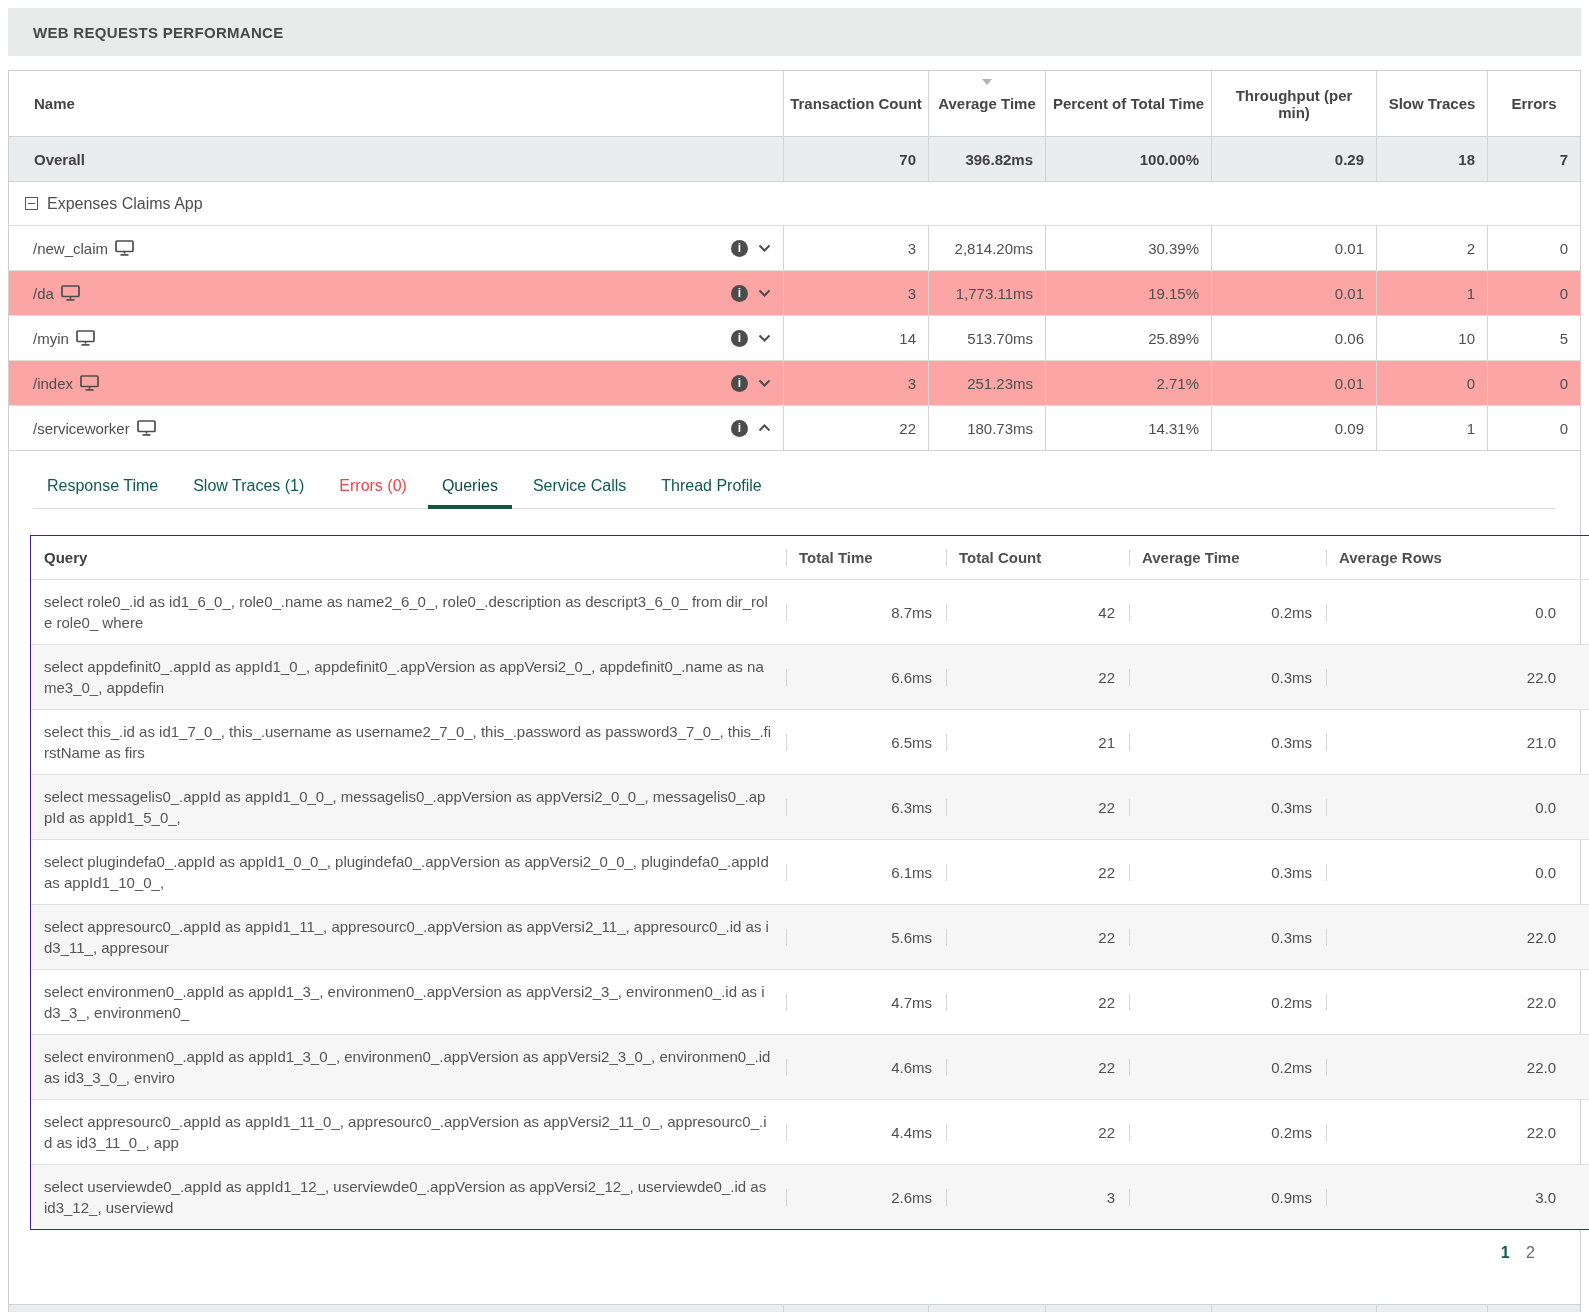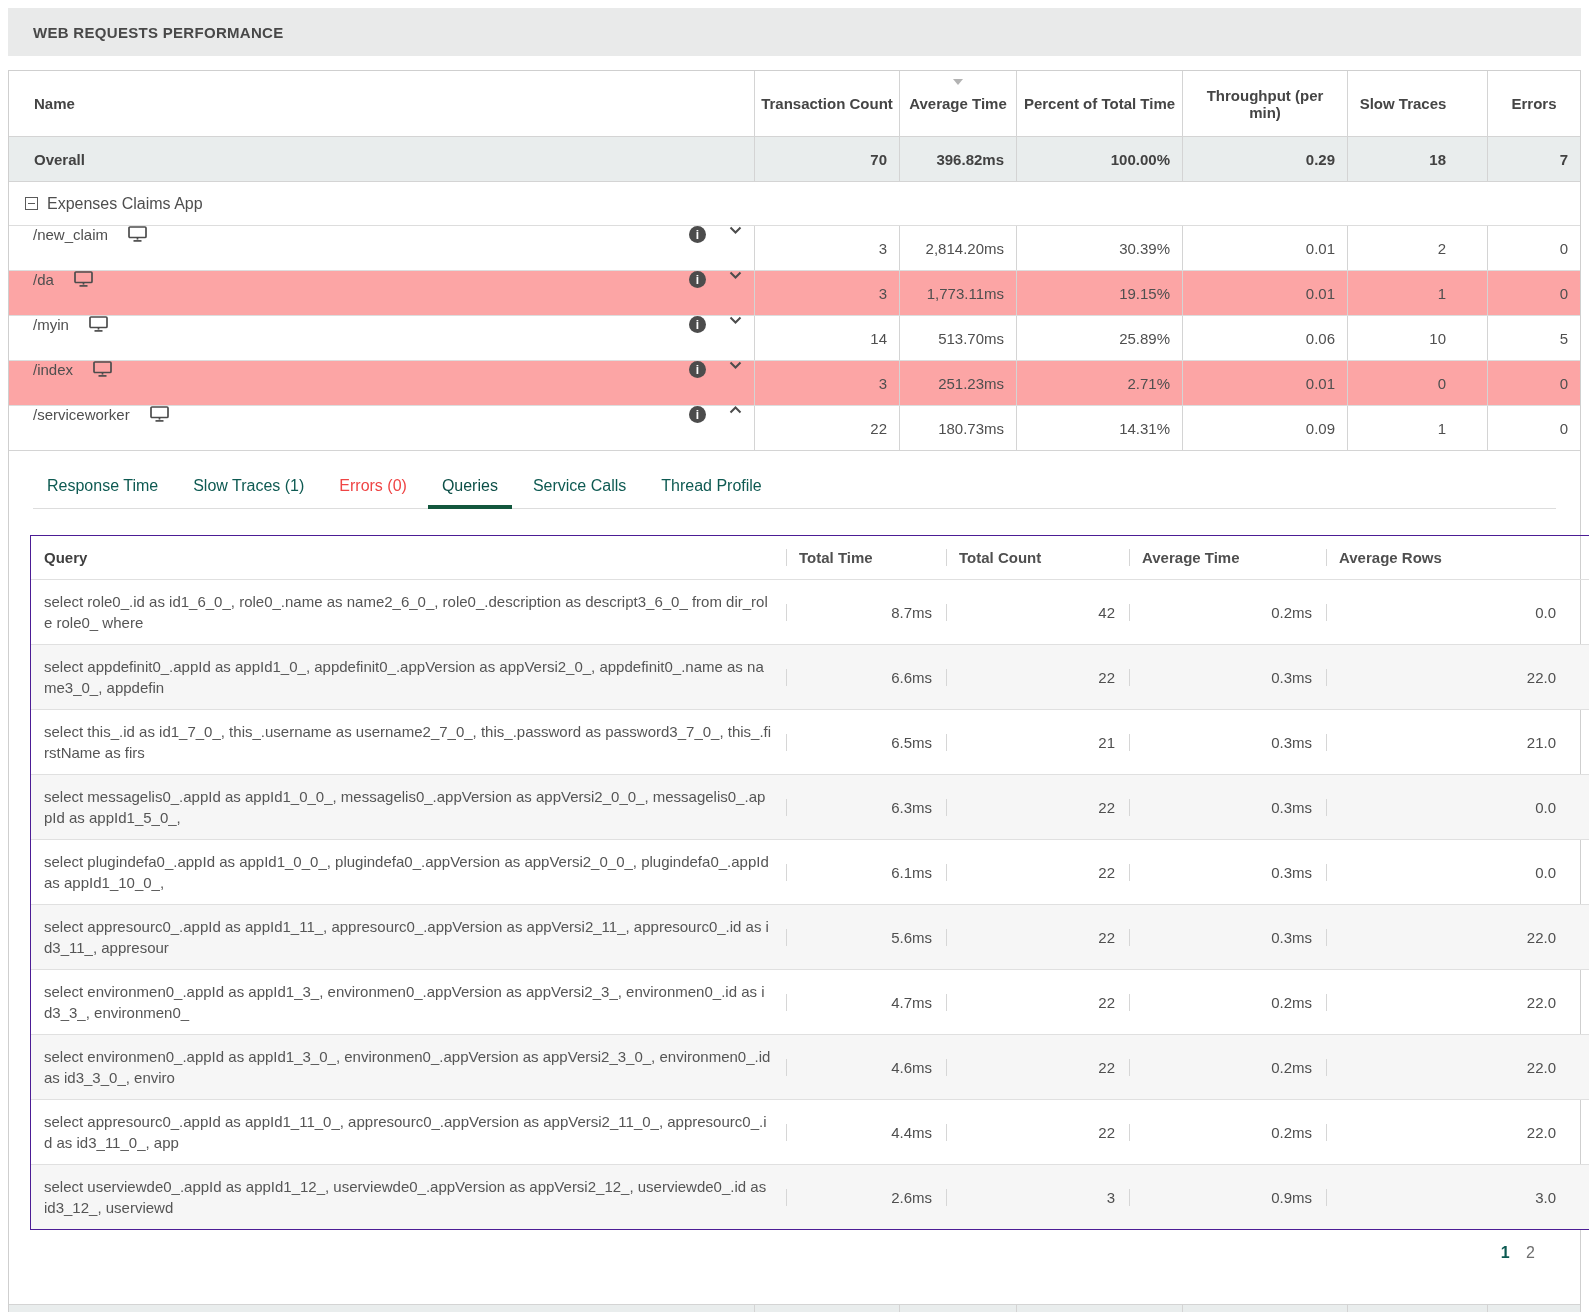--- a/index.html
+++ b/index.html
@@ -10,39 +10,39 @@
   
   .panel-header { height:48px; background:#e9eaea; display:flex; align-items:center; padding-left:25px; }
   .panel-title { font-size:15px; font-weight:bold; color:#484848; letter-spacing:.3px; }
 
   
   .main-table { margin-top:14px; border:1px solid #cfcfcf; background:#fff; }
   .mrow { display:flex; width:100%; }
   .c-name { flex:1; min-width:0; }
   .c-num  { border-left:1px solid #d4d4d4; display:flex; align-items:center; justify-content:flex-end;
             padding-right:12px; font-size:15px; }
-  .w-tc{width:145px;} .w-at{width:117px;} .w-pt{width:166px;} .w-th{width:165px;} .w-st{width:111px;} .w-er{width:93px;margin-left:29px;}
+  .w-tc{width:145px;} .w-at{width:117px;} .w-pt{width:166px;} .w-th{width:165px;} .w-st{width:111px;} .w-er{width:93px;}
 
   .hdr { height:65px; }
   .hdr .c-num { justify-content:center; padding:0 6px; text-align:center; font-weight:bold; color:#454545; position:relative; }
   .hdr .c-name { display:flex; align-items:center; padding-left:25px; font-weight:bold; color:#454545; font-size:15px; }
   .sort-desc { position:absolute; top:8px; left:50%; transform:translateX(-50%);
     width:0; height:0; border-left:5px solid transparent; border-right:5px solid transparent; border-top:6px solid #b3b3b3; }
 
   .overall { height:45px; background:#e9eded; border-top:1px solid #d4d4d4; font-weight:bold; }
   .overall .c-name { display:flex; align-items:center; padding-left:25px; font-size:15px; color:#424242; }
   .overall .c-num { color:#424242; }
 
   .group-row { height:44px; border-top:1px solid #d4d4d4; display:flex; align-items:center; padding-left:16px; font-size:16px; color:#4e4e4e; }
   .minus-box { width:13px; height:13px; border:1px solid #5a5a5a; position:relative; margin-right:9px; flex:none; }
   .minus-box::after { content:""; position:absolute; left:2px; right:2px; top:5px; border-top:1px solid #5a5a5a; }
 
   .tx { height:45px; border-top:1px solid #ddd; cursor:pointer; }
   .tx.stripe { background:#fca5a5; }
-  .tx .c-name { display:flex; align-items:flex-start; gap:20px; padding:0 12px 0 24px; font-size:15px; color:#4f4f4f; }
+  .tx .c-name { display:flex; align-items:center; gap:7px; padding:0 12px 0 24px; font-size:15px; color:#4f4f4f; }
   .tx .c-num { color:#4f4f4f; }
   .spacer { flex:1; }
   .icon-monitor { flex:none; display:inline-flex; }
   .info-badge { width:17px; height:17px; border-radius:50%; background:#4c4c4c; color:#fff; font-size:12px;
     font-weight:bold; display:flex; align-items:center; justify-content:center; flex:none; font-style:normal; }
   .chev { flex:none; display:inline-flex; margin-left:3px; }
   .chev.up { transform:rotate(180deg); }
 
   
   .detail { border-top:1px solid #d4d4d4; background:#fff; height:854px; }

